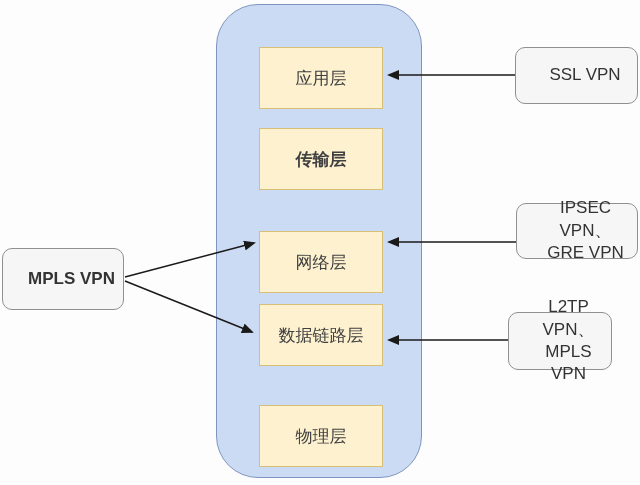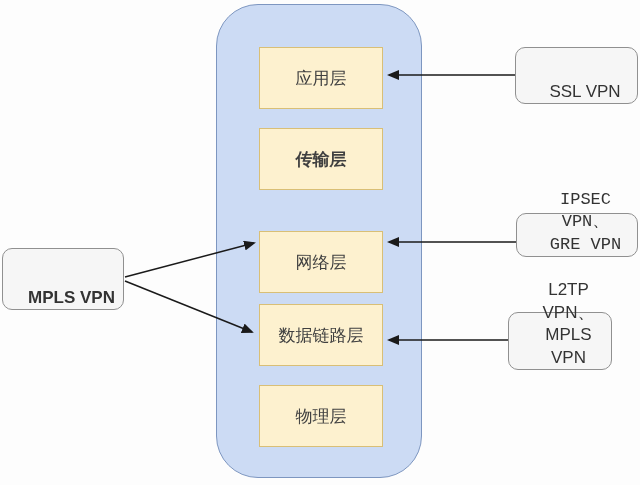--- a/index.html
+++ b/index.html
@@ -17,30 +17,30 @@
   .layer{
     position:absolute;left:259px;width:124px;height:62px;
     background:#fdf1cf;border:1px solid #d9bf76;box-sizing:border-box;
     display:flex;align-items:center;justify-content:center;
     font-size:17px;color:#404040;z-index:3;
   }
   .layer-app{top:47px;}
   .layer-transport{top:128px;font-weight:bold;}
   .layer-network{top:211px;margin-top:20px;}
   .layer-datalink{top:304px;}
-  .layer-physical{top:385px;}
+  .layer-physical{top:405px;}
   .vpn-node{
     position:absolute;background:#f6f6f6;border:1.5px solid #909090;
     border-radius:10px;box-sizing:border-box;
-    display:flex;align-items:flex-end;justify-content:center;
+    display:flex;align-items:center;justify-content:center;
     font-size:17px;color:#333;text-align:center;line-height:1.32;z-index:3;padding-left:17px;
   }
   .node-mpls{left:2px;top:248px;width:122px;height:62px;font-weight:bold;}
   .node-ssl{left:515px;top:47px;width:123px;height:57px;}
-  .node-ipsec{left:516px;top:213px;width:122px;height:44px;font-family:Liberation Mono, monospace;}
+  .node-ipsec{left:516px;top:203px;width:122px;height:56px;}
   .node-l2tp{left:508px;top:312px;width:104px;height:58px;}
   svg.arrows{position:absolute;left:0;top:0;z-index:2;pointer-events:none;}
 </style>
 </head>
 <body>
 
 <div class="canvas">
 
   <div class="container"></div>
 

